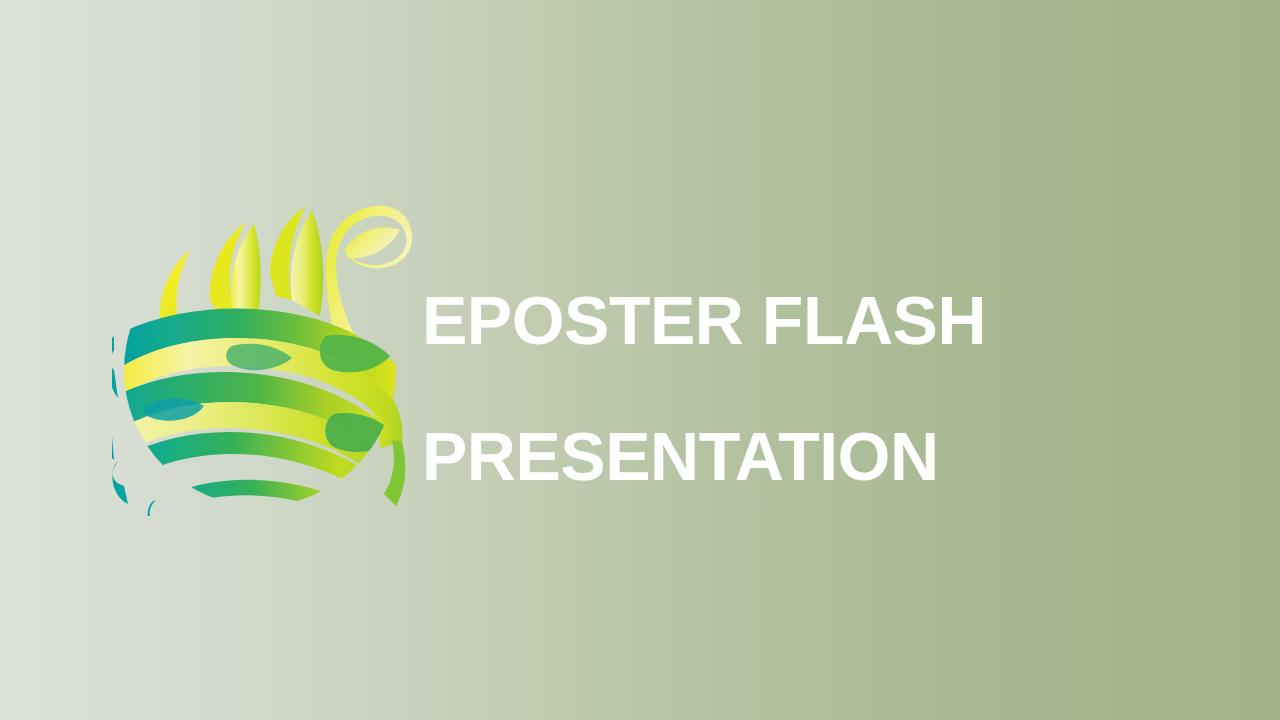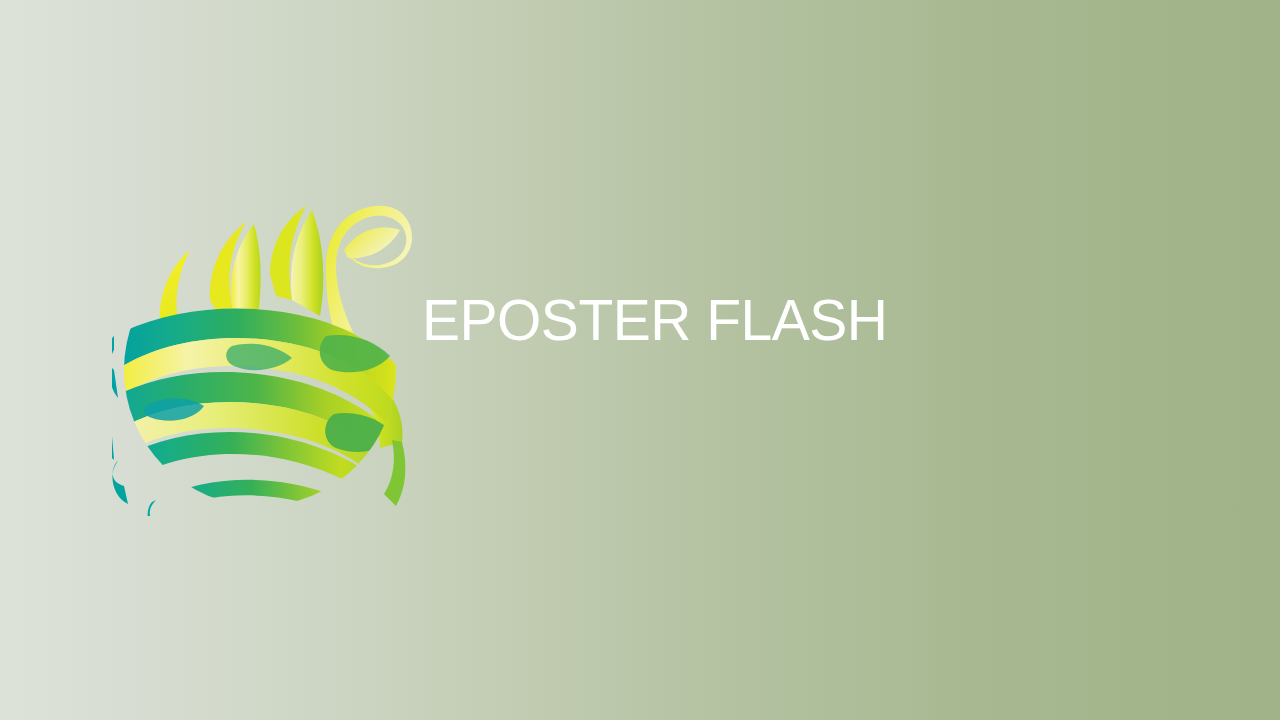--- a/index.html
+++ b/index.html
@@ -37,22 +37,22 @@
   
   #headline {
     position: absolute;
     left: 422px;
     top: 252px;
     width: 800px;
   }
   .headline-line {
     display: block;
     color: #ffffff;
-    font-size: 57px;
-    font-weight: 400;
+    font-size: 68px;
+    font-weight: 700;
     line-height: 136px;
     letter-spacing: -0.5px;
     white-space: nowrap;
   }
 </style>
 </head>
 <body>
 
 <div id="slide">
 
@@ -162,15 +162,16 @@
         <path d="M6 256 C-2 266 -2 278 12 282 L16 300 C2 294 -4 272 4 260 Z" fill="#00a3a0"></path>
         <path d="M44 296 C34 306 36 318 50 322 L54 334 C38 330 30 310 40 298 Z" fill="#00a8a0"></path>
 
         <path d="M290 238 C296 262 294 284 284 302 L272 290 C282 274 284 256 280 236 Z" fill="#7fc534"></path>
       </g>
     </svg>
   </div>
 
   <div id="headline">
     <span class="headline-line">EPOSTER FLASH</span>
+    <span class="headline-line">PRESENTATION</span>
   </div>
 
 </div>
 
 </body></html>

